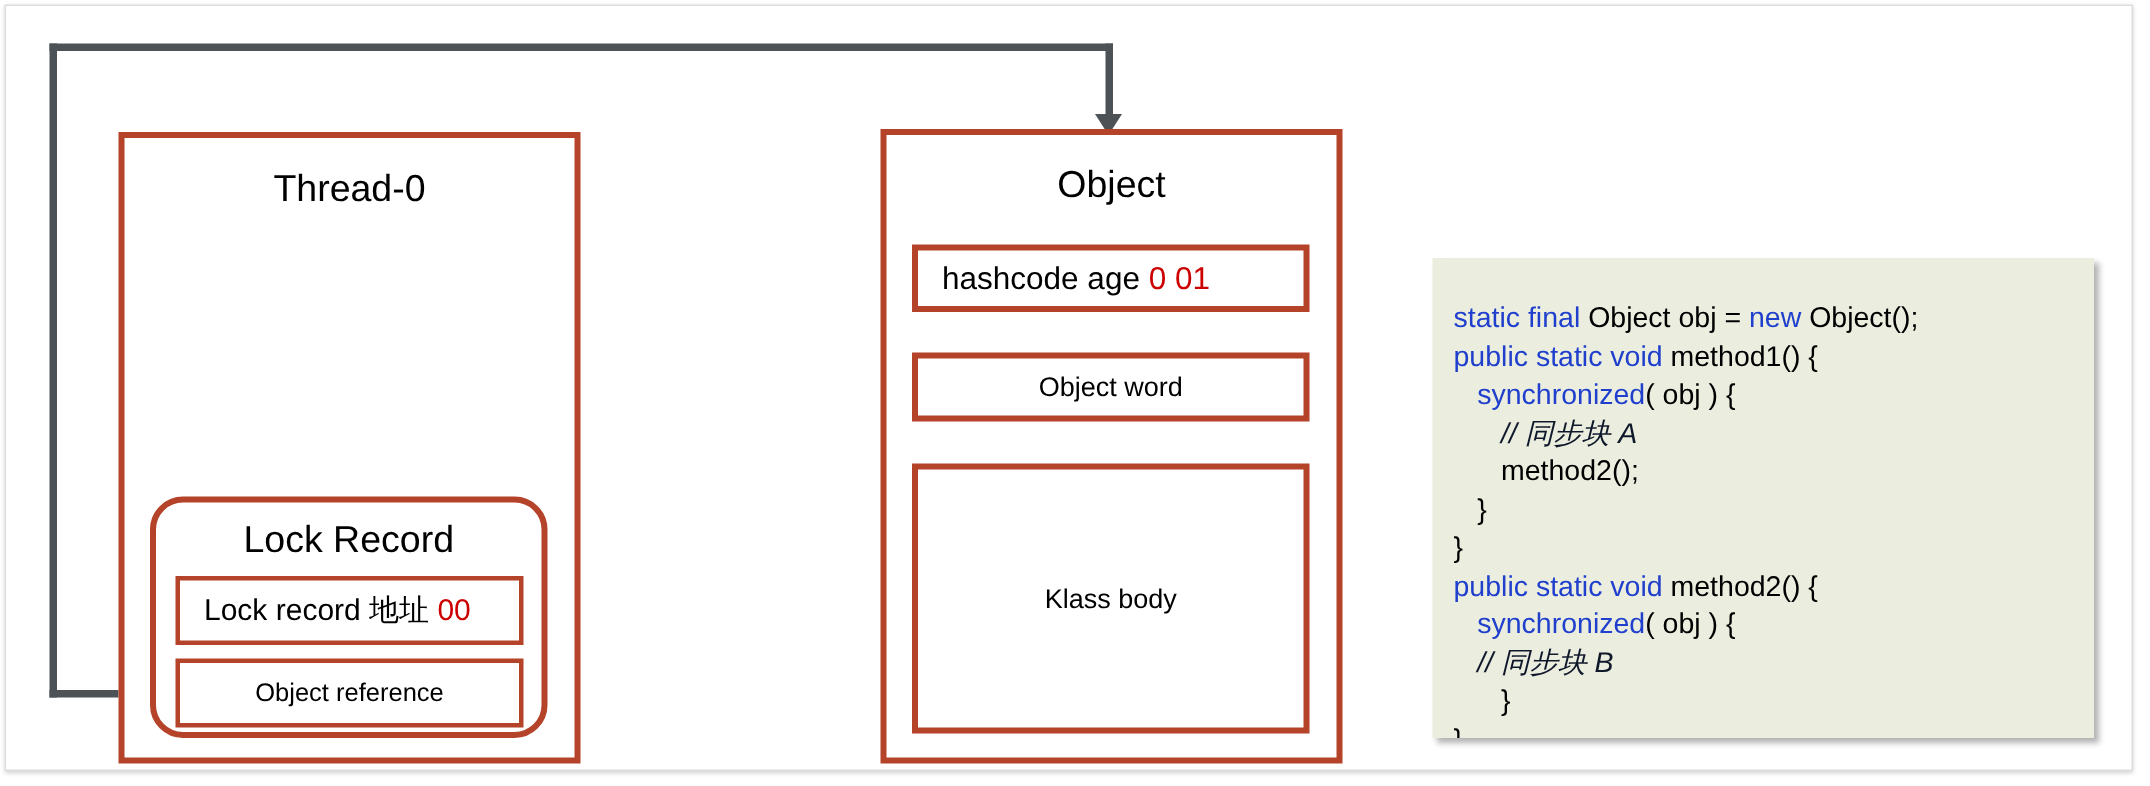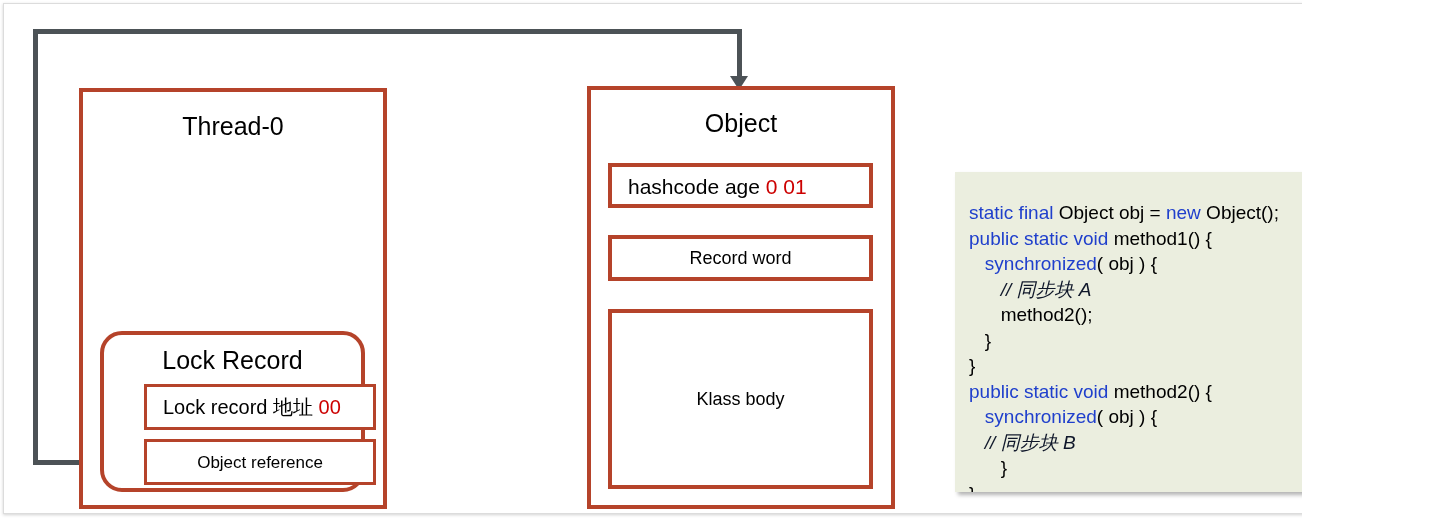--- a/index.html
+++ b/index.html
@@ -2,21 +2,21 @@
 <html><head>
 <meta charset="utf-8">
 <style>
   html,body{margin:0;padding:0;background:#ffffff;}
   body{
     font-family:"Liberation Sans", sans-serif;
     -webkit-font-smoothing:antialiased;
   }
   #page{
     position:relative;
-    width:1302px;
+    width:1433px;
     height:524px;
     overflow:hidden;
     background:#ffffff;
   }
   
   #page-frame{
     position:absolute;
     left:3px; top:3px;
     width:1419px; height:511px;
     background:#ffffff;
@@ -25,21 +25,21 @@
     box-sizing:border-box;
   }
 
   
   .rbox{
     position:absolute;
     background:#ffffff;
     border:4px solid #B5432A;
     box-sizing:border-box;
   }
-  .rbox.thin{ border-width:3px;margin-left:27px; }
+  .rbox.thin{ border-width:3px; }
 
   .box-title{
     position:absolute;
     left:0; right:0;
     text-align:center;
     color:#000000;
     font-size:25px;
     line-height:1;
     white-space:nowrap;
   }
@@ -124,21 +124,21 @@
     <div class="box-title" style="top:21px;">Object</div>
   </div>
 
   <div class="rbox" style="left:608px; top:163px; width:265px; height:45px;">
     <div class="cell-text left" style="font-size:21px;text-align:center;">
       <span>hashcode age </span><span class="red-val">0 01</span>
     </div>
   </div>
 
   <div class="rbox" style="left:608px; top:235px; width:265px; height:46px;">
-    <div class="cell-text center" style="font-size:18px;">Record word</div>
+    <div class="cell-text center" style="font-size:18px;">Object word</div>
   </div>
 
   <div class="rbox" style="left:608px; top:309px; width:265px; height:180px;">
     <div class="cell-text center" style="font-size:18px;">Klass body</div>
   </div>
 
   <div id="code-panel"><span class="code-line"><span class="kw">static final </span><span>Object obj = </span><span class="kw">new </span><span>Object();</span></span><span class="code-line"><span class="kw">public static void </span><span>method1() {</span></span><span class="code-line"><span>   </span><span class="kw">synchronized</span><span>( obj ) {</span></span><span class="code-line"><span>      </span><span class="cmt">// 同步块 A</span></span><span class="code-line"><span>      method2();</span></span><span class="code-line"><span>   }</span></span><span class="code-line"><span>}</span></span><span class="code-line"><span class="kw">public static void </span><span>method2() {</span></span><span class="code-line"><span>   </span><span class="kw">synchronized</span><span>( obj ) {</span></span><span class="code-line"><span>   </span><span class="cmt">// 同步块 B</span></span><span class="code-line"><span>      }</span></span><span class="code-line"><span>}</span></span></div>
 </div>
 
 </body></html>

